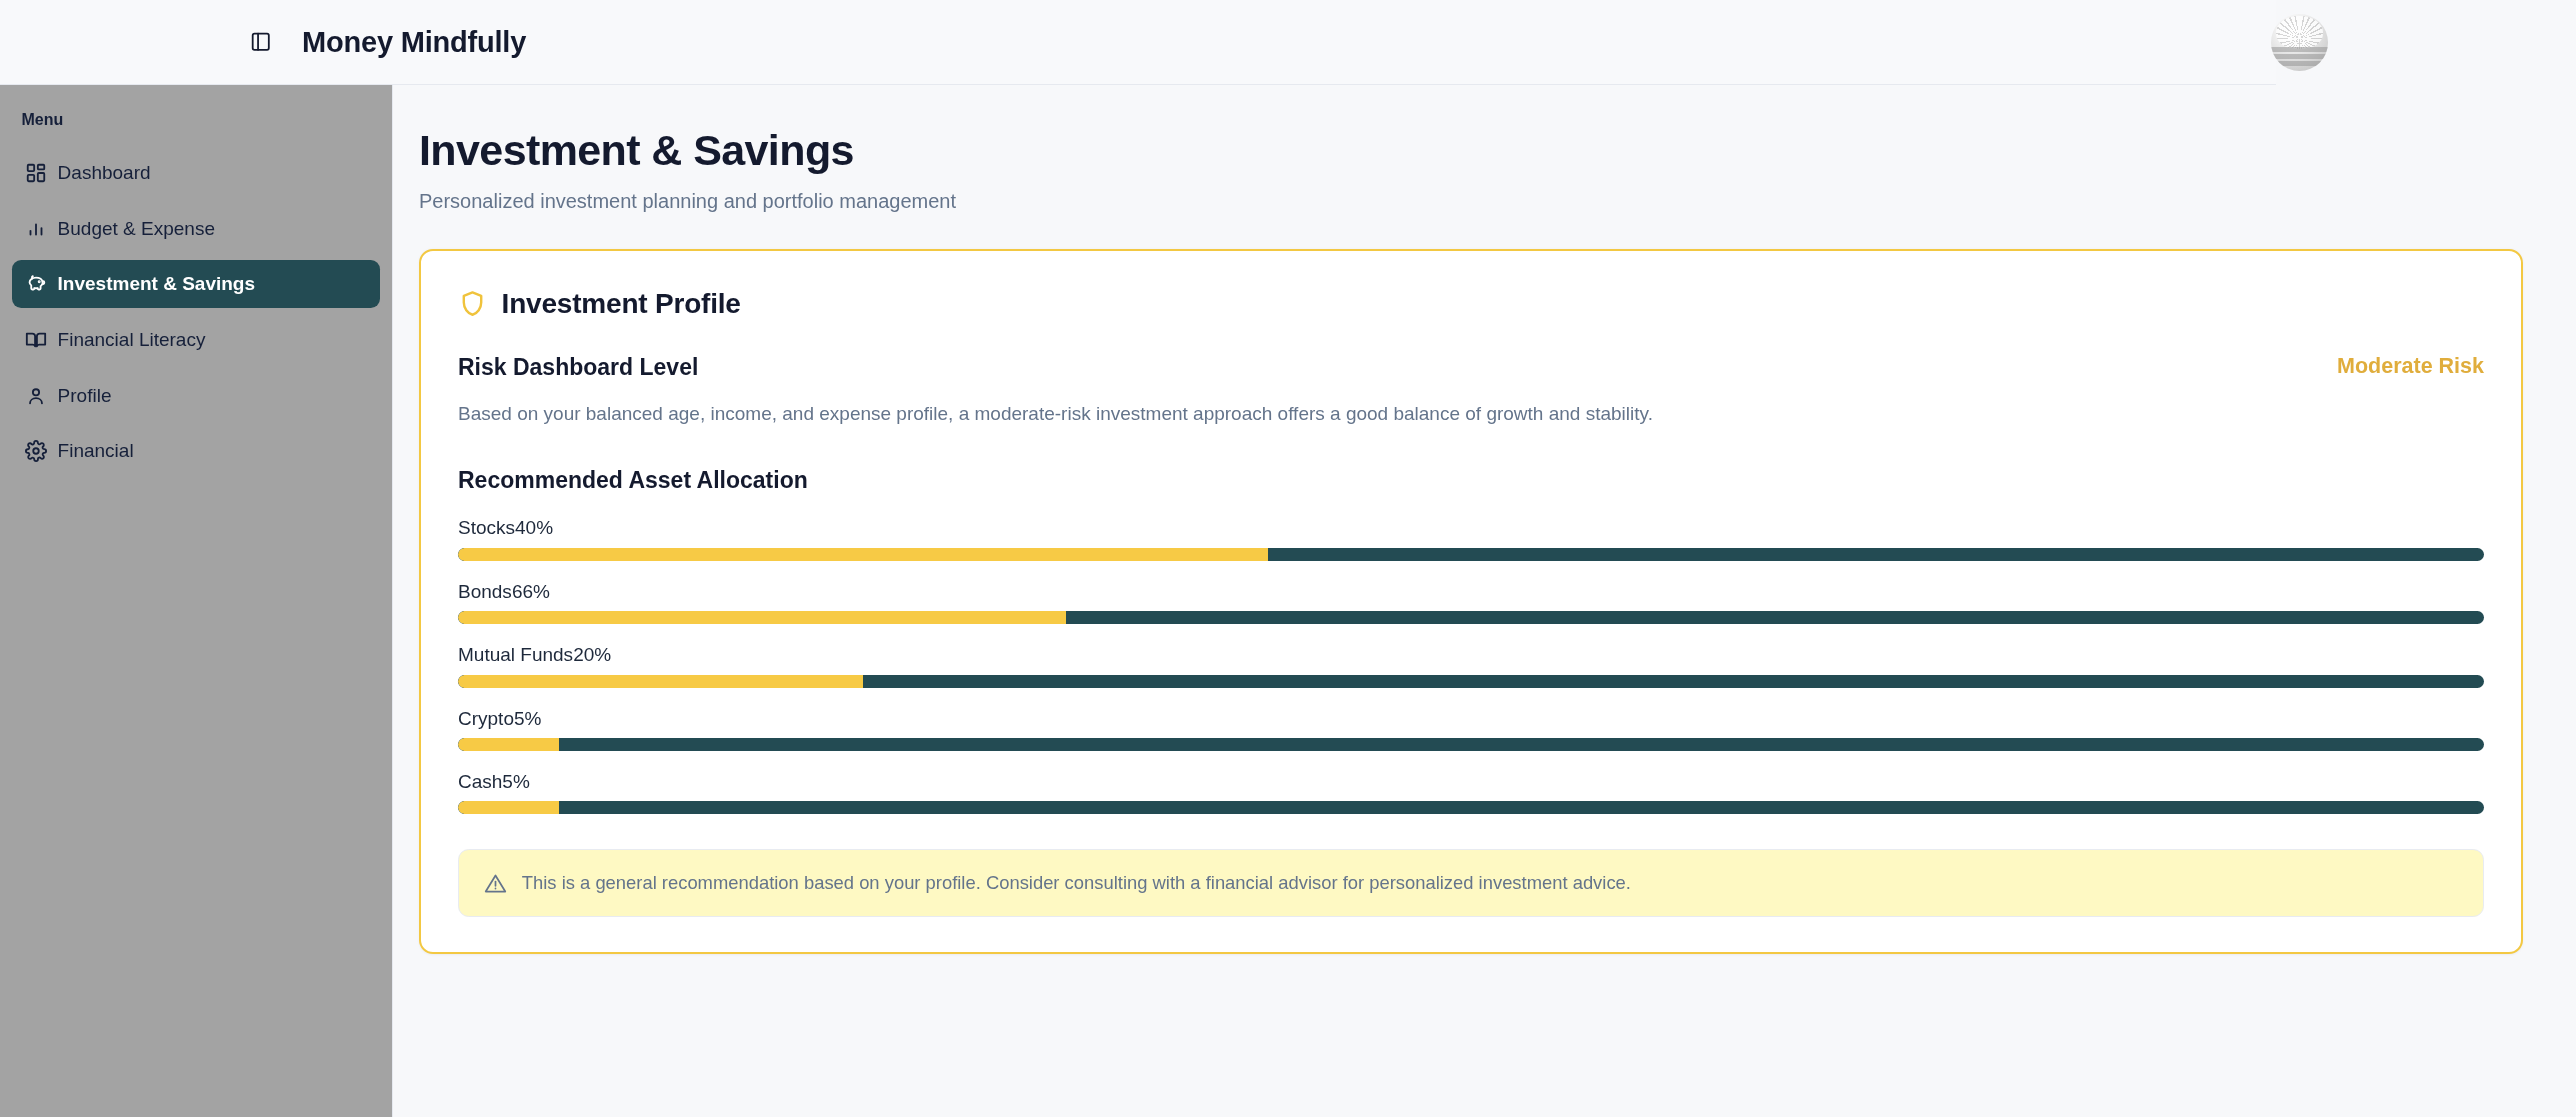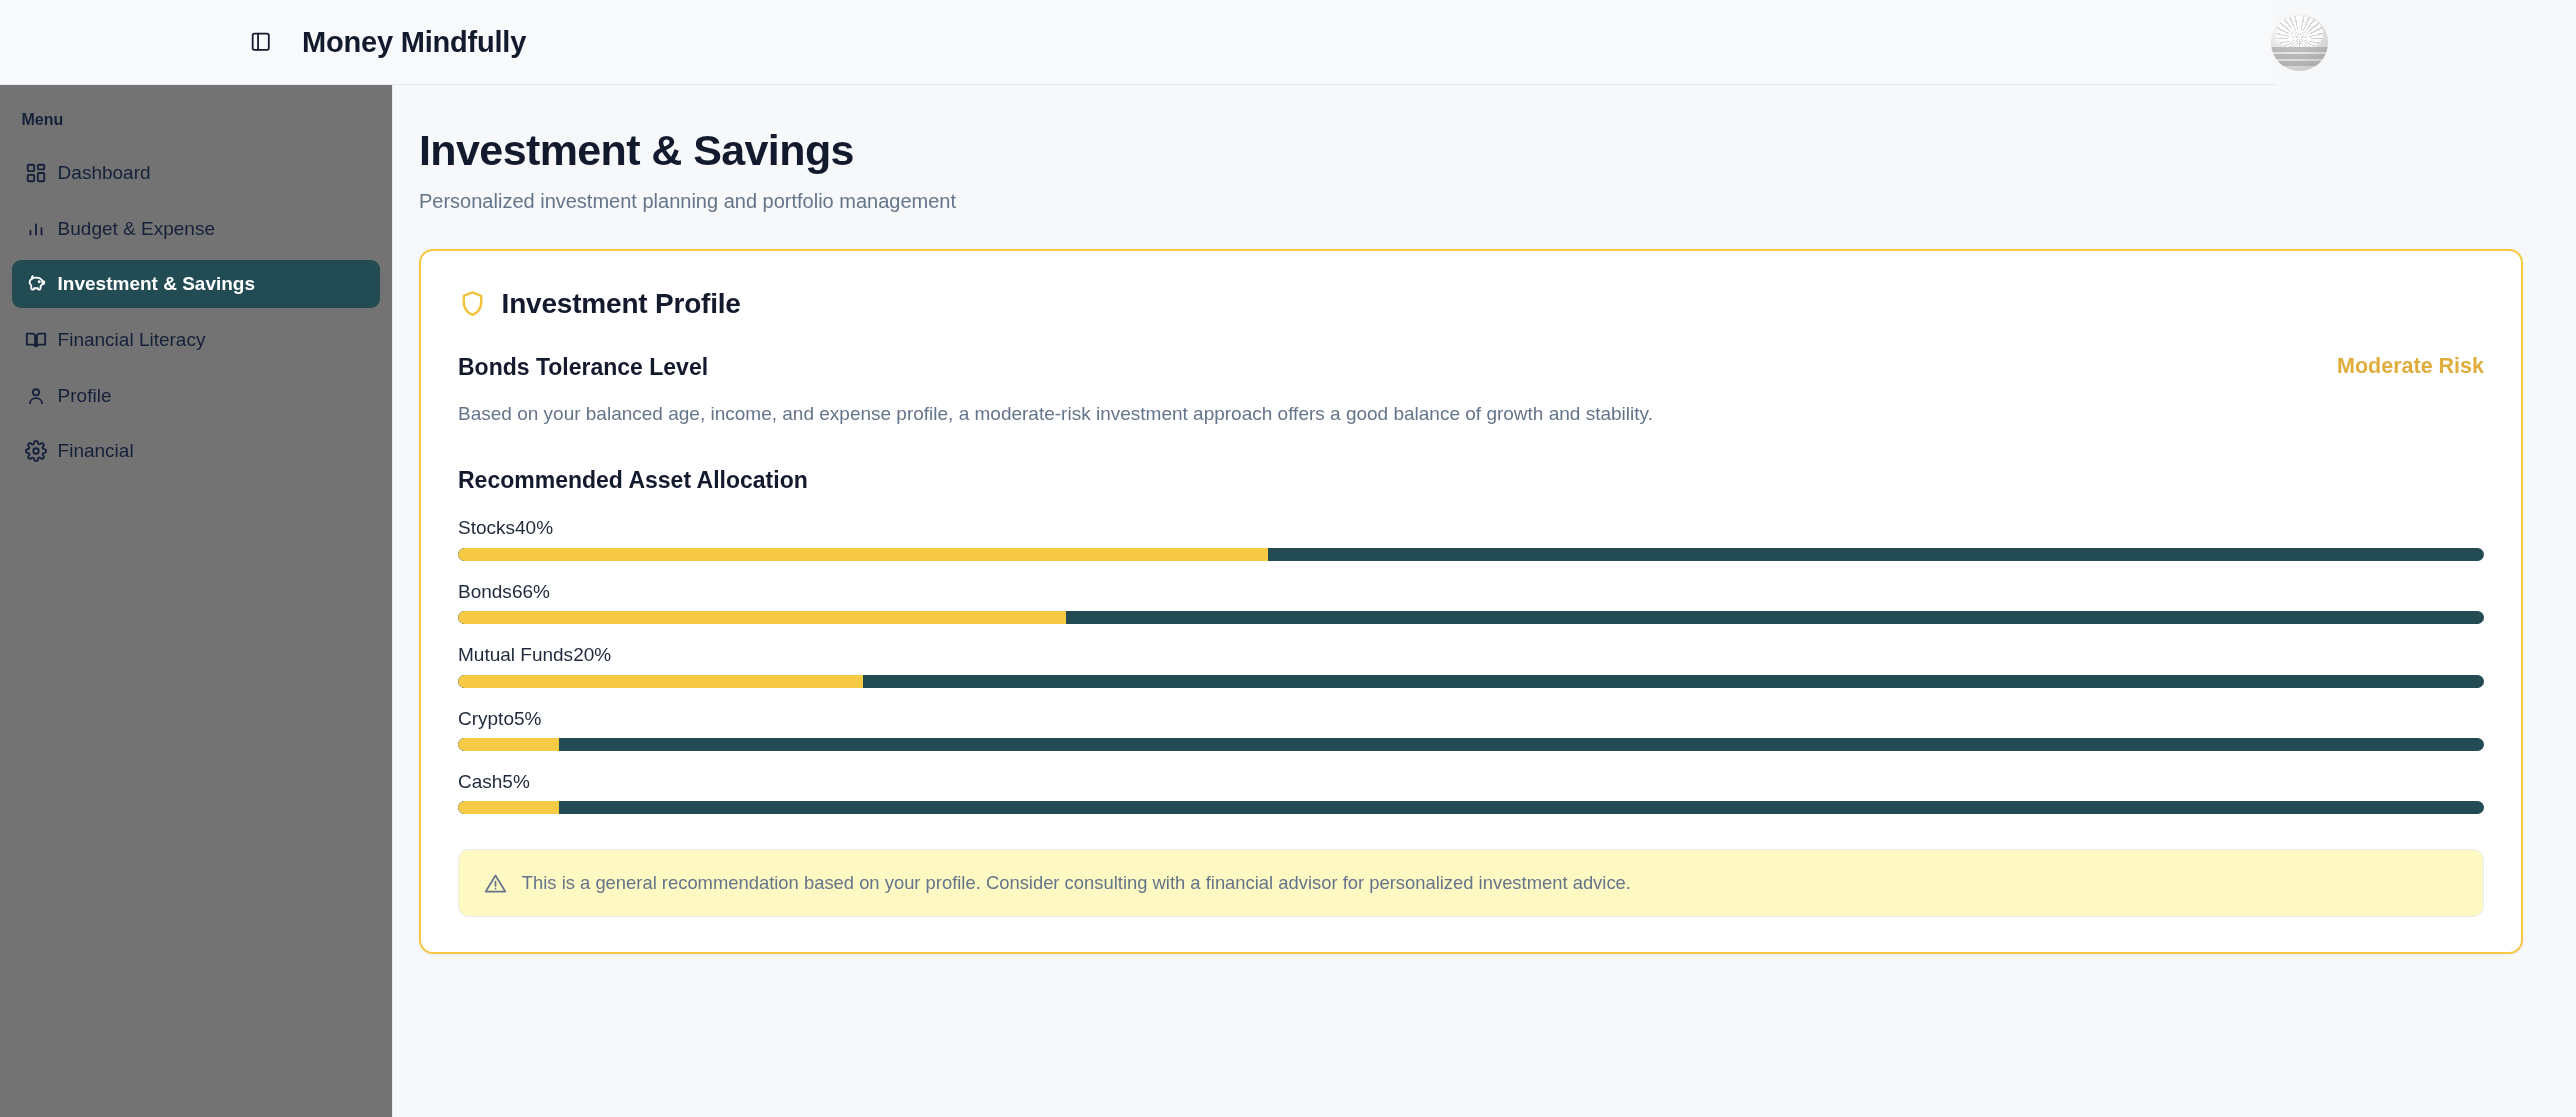--- a/index.html
+++ b/index.html
@@ -68,21 +68,21 @@
   .avatar .s1 { top: 58%; height: 4.6px; }
   .avatar .s2 { top: 70%; height: 5.4px; }
   .avatar .s3 { top: 82%; height: 5.4px; }
 
   
   .sidebar {
     position: absolute;
     top: 85px; left: 0;
     width: 393px;
     height: 1033px;
-    background: #737373;
+    background: #a3a3a3;
     border-right: 0.8px solid #e6e9ef;
     padding-top: 26px;
   }
   .menu-heading {
     font-size: 16px;
     font-weight: 700;
     color: #16203a;
     padding-left: 21.5px;
     margin-bottom: 20px;
   }
@@ -316,21 +316,21 @@
     <div class="card-header">
       <span class="shield">
         <svg viewBox="0 0 24 24" fill="none" stroke="#f0c33c" stroke-width="2" stroke-linecap="round" stroke-linejoin="round">
           <path d="M12 2.8 4.8 5.6v5.6c0 4.6 3.1 8.9 7.2 10.1 4.1-1.2 7.2-5.5 7.2-10.1V5.6z"></path>
         </svg>
       </span>
       <span class="card-title">Investment Profile</span>
     </div>
 
     <div class="risk-row">
-      <span class="risk-label">Bonds Tolerance Level</span>
+      <span class="risk-label">Risk Dashboard Level</span>
       <span class="risk-badge">Moderate Risk</span>
     </div>
     <div class="risk-desc">Based on your balanced age, income, and expense profile, a moderate-risk investment approach offers a good balance of growth and stability.</div>
 
     <div class="alloc-heading">Recommended Asset Allocation</div>
 
     <div class="alloc-list">
       <div class="alloc-row">
         <div class="alloc-top">
           <span class="alloc-name">Stocks</span>

